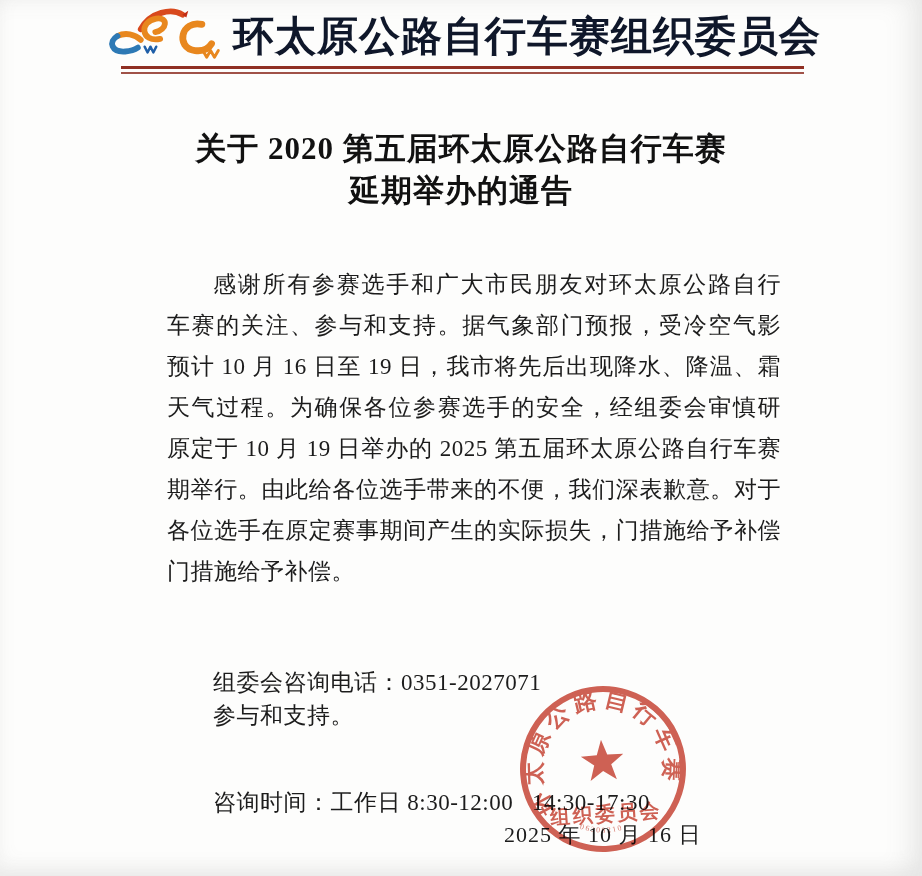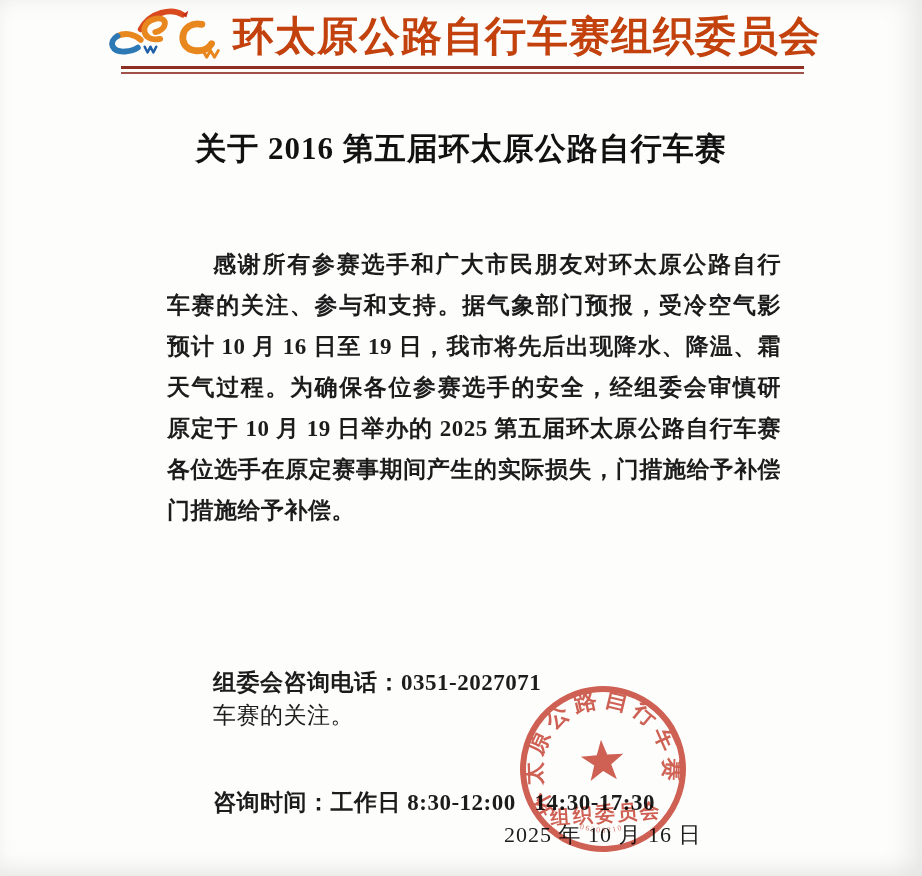--- a/index.html
+++ b/index.html
@@ -14,44 +14,44 @@
     box-shadow:inset -16px 0 22px rgba(120,120,120,.10), inset 0 -10px 18px rgba(120,120,120,.08);
   }
   
   .letterhead{
     position:absolute;top:4px;left:0;right:0;
     display:flex;align-items:center;justify-content:center;gap:4px;
   }
   .logo{width:128px;height:64px;flex:0 0 auto;}
   .org-name{
     font-size:41px;font-weight:bold;letter-spacing:1px;
-    color:#c2410c;white-space:nowrap;
+    color:#0f172a;white-space:nowrap;
   }
   .rule{position:absolute;top:66px;left:121px;width:683px;}
   .rule .thick{height:3px;background:#8f2f23;}
   .rule .thin{height:2px;background:#a05248;margin-top:3px;}
   
   .doc-title{
     position:absolute;top:128px;left:0;right:0;margin:0;
     text-align:center;font-size:31px;font-weight:bold;line-height:42px;
     letter-spacing:1px;color:#111;
   }
   
   .doc-body{
-    position:absolute;top:244px;left:167px;width:614px;
-    font-size:23px;line-height:41px;letter-spacing:.5px;font-weight:bold;
+    position:absolute;top:264px;left:167px;width:614px;
+    font-size:23px;line-height:41px;letter-spacing:.5px;
   }
   .doc-body .line{height:41px;overflow:hidden;}
   .jl{text-align:justify;text-align-last:justify;}
   .indent{text-indent:2em;}
   .contact{
     position:absolute;top:583px;left:167px;width:640px;
     font-size:23px;line-height:40px;letter-spacing:.5px;white-space:pre-wrap;
   }
-  .contact .contact-line{text-indent:2em;font-weight:bold;}
+  .contact .contact-line{text-indent:2em;}
   .notice-line{
     position:absolute;top:700px;left:167px;
     font-size:23px;letter-spacing:.5px;text-indent:2em;width:400px;
   }
   
   .signer{
     position:absolute;top:782px;left:459px;
     font-size:23px;letter-spacing:.5px;white-space:nowrap;
   }
   .sign-date{
@@ -89,39 +89,41 @@
     </svg>
     <div class="org-name">环太原公路自行车赛组织委员会</div>
   </header>
 
   <div class="rule">
     <div class="thick"></div>
     <div class="thin"></div>
   </div>
 
   <h1 class="doc-title">
-    <div>关于 2016 第五届环太原公路自行车赛</div>
+    <div>关于 2020 第五届环太原公路自行车赛</div>
+    <div>延期举办的通告</div>
   </h1>
 
   <main class="doc-body">
     <div class="line jl indent">感谢所有参赛选手和广大市民朋友对环太原公路自行</div>
     <div class="line jl">车赛的关注、参与和支持。据气象部门预报，受冷空气影响，</div>
     <div class="line jl">预计 10 月 16 日至 19 日，我市将先后出现降水、降温、霜冻</div>
     <div class="line jl">天气过程。为确保各位参赛选手的安全，经组委会审慎研究，</div>
     <div class="line jl">原定于 10 月 19 日举办的 2025 第五届环太原公路自行车赛延</div>
+    <div class="line jl">期举行。由此给各位选手带来的不便，我们深表歉意。对于</div>
     <div class="line jl">各位选手在原定赛事期间产生的实际损失，门措施给予补偿</div>
     <div class="line">门措施给予补偿。</div>
   </main>
 
   <div class="contact">
     <div class="contact-line">组委会咨询电话：0351-2027071</div>
     <div class="contact-line">咨询时间：工作日 8:30-12:00   14:30-17:30</div>
   </div>
 
-  <div class="notice-line">车赛的关注。</div>
+  <div class="notice-line">参与和支持。</div>
 
   <div class="sign-date">2025 年 10 月 16 日</div>
 
   <svg class="seal" viewBox="0 0 200 200" aria-hidden="true">
     <defs>
       <path id="sealArc" d="M 46.5 148.2 A 72 72 0 1 1 153.5 148.2" fill="none"></path>
       <path id="sealSerialArc" d="M 56 160 A 76 76 0 0 0 144 160" fill="none"></path>
     </defs>
     <circle cx="100" cy="100" r="93" fill="none" stroke="#c43a2a" stroke-width="7"></circle>
     <text font-size="27" font-weight="bold" fill="#c43a2a" letter-spacing="6">

